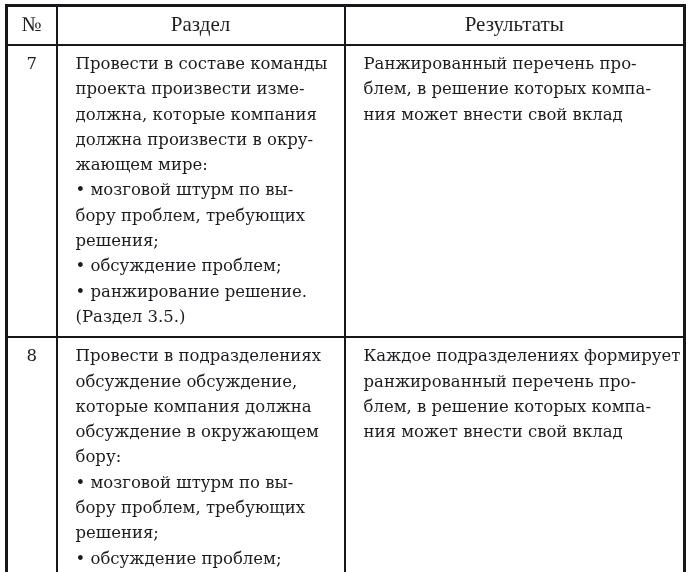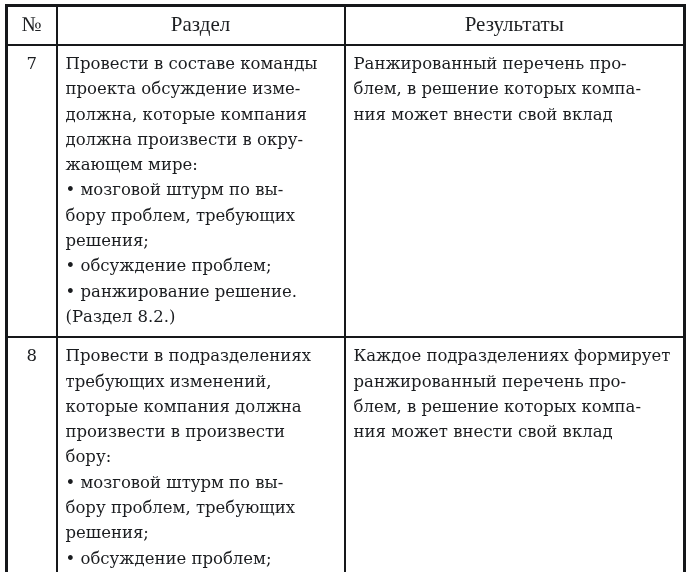--- a/index.html
+++ b/index.html
@@ -69,20 +69,21 @@
     font-size: 16.5px;
   }
 
   .line {
     white-space: pre;
     display: block;
   }
 
   .lines {
     display: block;
+    margin-left: 10px;
   }
 
   
   table.task-table {
     border: 3px solid #15171a;
   }
 </style>
 </head>
 <body>
 
@@ -99,48 +100,48 @@
         <th>Раздел</th>
         <th>Результаты</th>
       </tr>
     </thead>
     <tbody>
       <tr>
         <td class="cell-num">7</td>
         <td class="cell-task">
           <span class="lines">
               <span class="line">Провести в составе команды</span>
-              <span class="line">проекта обсуждение изме-</span>
+              <span class="line">проекта произвести изме-</span>
               <span class="line">должна, которые компания</span>
               <span class="line">должна произвести в окру-</span>
               <span class="line">жающем мире:</span>
               <span class="line">• мозговой штурм по вы-</span>
               <span class="line">бору проблем, требующих</span>
               <span class="line">решения;</span>
               <span class="line">• обсуждение проблем;</span>
               <span class="line">• ранжирование решение.</span>
-              <span class="line">(Раздел 8.2.)</span>
+              <span class="line">(Раздел 3.5.)</span>
             </span>
         </td>
         <td class="cell-result">
           <span class="lines">
               <span class="line">Ранжированный перечень про-</span>
               <span class="line">блем, в решение которых компа-</span>
               <span class="line">ния может внести свой вклад</span>
             </span>
         </td>
       </tr>
       <tr>
         <td class="cell-num">8</td>
         <td class="cell-task">
           <span class="lines">
               <span class="line">Провести в подразделениях</span>
-              <span class="line">требующих изменений,</span>
+              <span class="line">обсуждение обсуждение,</span>
               <span class="line">которые компания должна</span>
-              <span class="line">произвести в произвести</span>
+              <span class="line">обсуждение в окружающем</span>
               <span class="line">бору:</span>
               <span class="line">• мозговой штурм по вы-</span>
               <span class="line">бору проблем, требующих</span>
               <span class="line">решения;</span>
               <span class="line">• обсуждение проблем;</span>
               <span class="line">• ранжирование проблем.</span>
             </span>
         </td>
         <td class="cell-result">
           <span class="lines">

